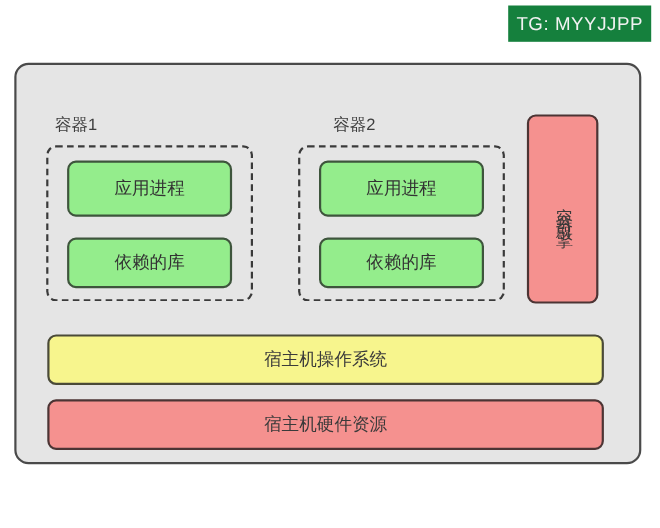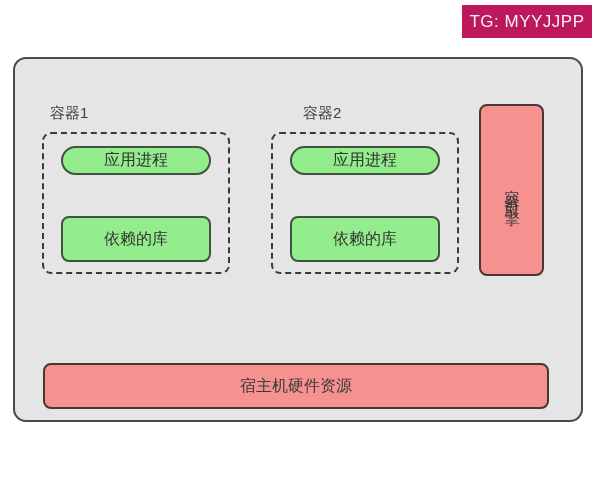--- a/index.html
+++ b/index.html
@@ -11,21 +11,21 @@
   .stage {
     position: relative;
     width: 600px;
     height: 480px;
     background: #ffffff;
     overflow: hidden;
   }
   
   .badge {
     position: absolute;
-    background: #be185d;
+    background: #15803d;
     color: #f2f2f2;
     display: flex;
     align-items: center;
     justify-content: center;
     font-size: 17px;
     letter-spacing: 0.5px;
   }
   .badge.tg   { left: 462px; top: 5px;   width: 130px; height: 33px; }
   .badge.wm   { left: 7px;   top: 438px; width: 203px; height: 32px; color: #e3e3e3; }
 
@@ -68,21 +68,21 @@
     background: #94ed8c;
     border: 2.5px solid #3e553c;
     border-radius: 8px;
     box-sizing: border-box;
     display: flex;
     align-items: center;
     justify-content: center;
     font-size: 16px;
     color: #333333;
   }
-  .green.proc { top: 12px; height: 29px; border-radius: 17px; }
+  .green.proc { top: 12px; height: 51px; }
   .green.libs { top: 82px; height: 46px; }
 
   .engine {
     position: absolute;
     left: 464px; top: 45px;
     width: 65px; height: 172px;
     background: #f5918f;
     border: 2.5px solid #4c3434;
     border-radius: 8px;
     box-sizing: border-box;
@@ -137,19 +137,20 @@
 
     <div class="clabel c2">容器2</div>
 
     <div class="dashed d2">
       <div class="green proc">应用进程</div>
       <div class="green libs">依赖的库</div>
     </div>
 
     <div class="engine">容器引擎</div>
 
+    <div class="bar os">宿主机操作系统</div>
 
     <div class="bar hw">宿主机硬件资源</div>
 
   </div>
 
 
 </div>
 
 </body></html>

